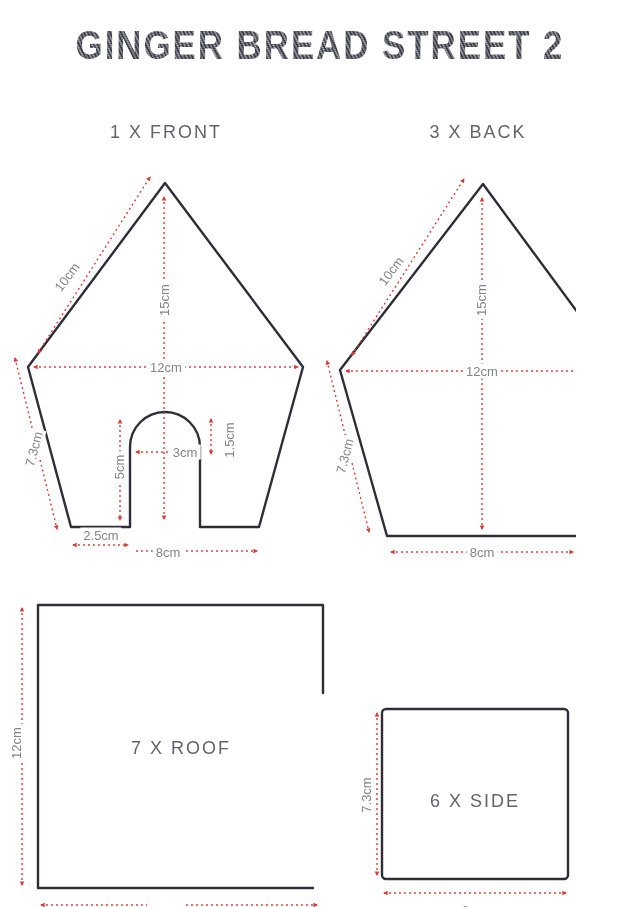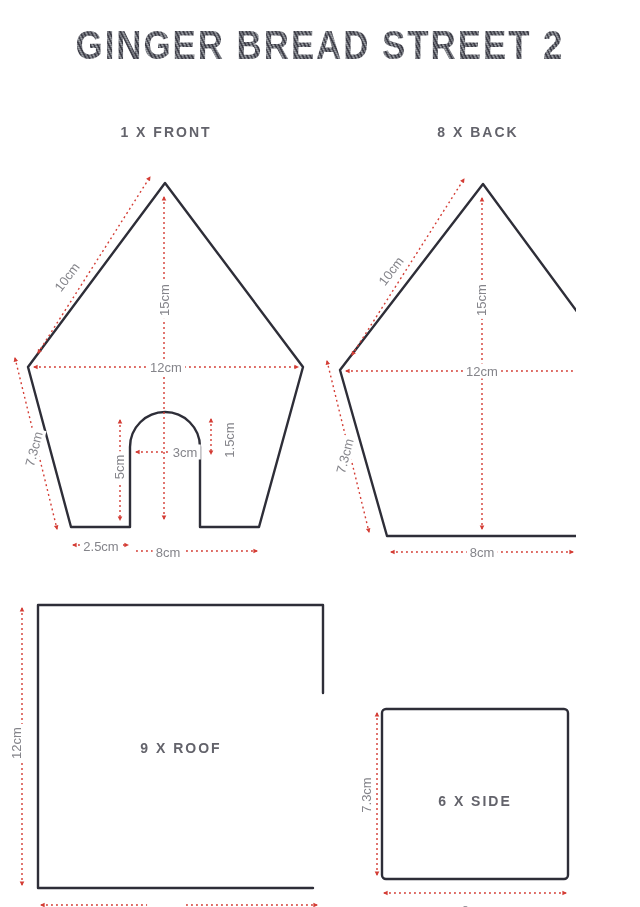--- a/index.html
+++ b/index.html
@@ -11,21 +11,21 @@
     position:absolute;left:320px;top:46px;
     transform:translate(-50%,-50%) scale(0.97,1.12);
     font-weight:bold;font-size:36px;letter-spacing:2px;white-space:nowrap;
     color:#45454d;
     background:repeating-linear-gradient(60deg,#3e3e48 0 2.1px,#a9adb1 2.1px 3.3px);
     -webkit-background-clip:text;background-clip:text;
   }
   @supports ((-webkit-background-clip:text)){ .title{color:transparent;} }
   .heading{
     position:absolute;transform:translate(-50%,-50%);
-    font-weight:bold;font-size:14px;letter-spacing:2px;color:#63636b;white-space:nowrap;text-align:center;
+    font-weight:normal;font-size:18px;letter-spacing:2px;color:#63636b;white-space:nowrap;text-align:center;
   }
   .lbl{
     position:absolute;font-size:13px;line-height:15px;color:#84848a;
     background:#fff;padding:0 3px;white-space:nowrap;
     transform:translate(-50%,-50%);
   }
   .r53{transform:translate(-50%,-50%) rotate(-53deg);}
   .r75{transform:translate(-50%,-50%) rotate(-75deg);}
   .r90{transform:translate(-50%,-50%) rotate(-90deg);}
   svg.diagram{position:absolute;left:0;top:0;}
@@ -71,32 +71,32 @@
       <path d="M41,905 L317,905" marker-start="url(#ah)" marker-end="url(#ah)"></path>
 
       <path d="M377,713 L377,875" marker-start="url(#ah)" marker-end="url(#ah)"></path>
       <path d="M384,893 L566,893" marker-start="url(#ah)" marker-end="url(#ah)"></path>
     </g>
   </svg>
 
   <div class="title">GINGER BREAD STREET 2</div>
 
   <div class="heading" style="left:166px;top:132px;">1 X FRONT</div>
-  <div class="heading" style="left:478px;top:132px;">8 X BACK</div>
-  <div class="heading" style="left:181px;top:748px;">9 X ROOF</div>
+  <div class="heading" style="left:478px;top:132px;">3 X BACK</div>
+  <div class="heading" style="left:181px;top:748px;">7 X ROOF</div>
   <div class="heading" style="left:475px;top:801px;">6 X SIDE</div>
 
   <div class="lbl r53" style="left:67px;top:277px;">10cm</div>
   <div class="lbl r90" style="left:164px;top:300px;">15cm</div>
   <div class="lbl" style="left:166px;top:367px;">12cm</div>
   <div class="lbl r75" style="left:34px;top:449px;">7.3cm</div>
   <div class="lbl r90" style="left:119px;top:467px;">5cm</div>
   <div class="lbl" style="left:165px;top:452px;margin-left:20px;">3cm</div>
   <div class="lbl r90" style="left:229px;top:440px;">1.5cm</div>
-  <div class="lbl" style="left:101px;top:546px;text-align:right;">2.5cm</div>
+  <div class="lbl" style="left:101px;top:535px;text-align:right;">2.5cm</div>
   <div class="lbl" style="left:168px;top:552px;">8cm</div>
 
   <div class="lbl r53" style="left:391px;top:271px;">10cm</div>
   <div class="lbl r90" style="left:481px;top:300px;">15cm</div>
   <div class="lbl" style="left:482px;top:371px;">12cm</div>
   <div class="lbl r75" style="left:345px;top:456px;">7.3cm</div>
   <div class="lbl" style="left:482px;top:552px;">8cm</div>
 
   <div class="lbl r90" style="left:16px;top:743px;">12cm</div>
   <div class="lbl" style="left:166px;top:911px;">10cm</div>

